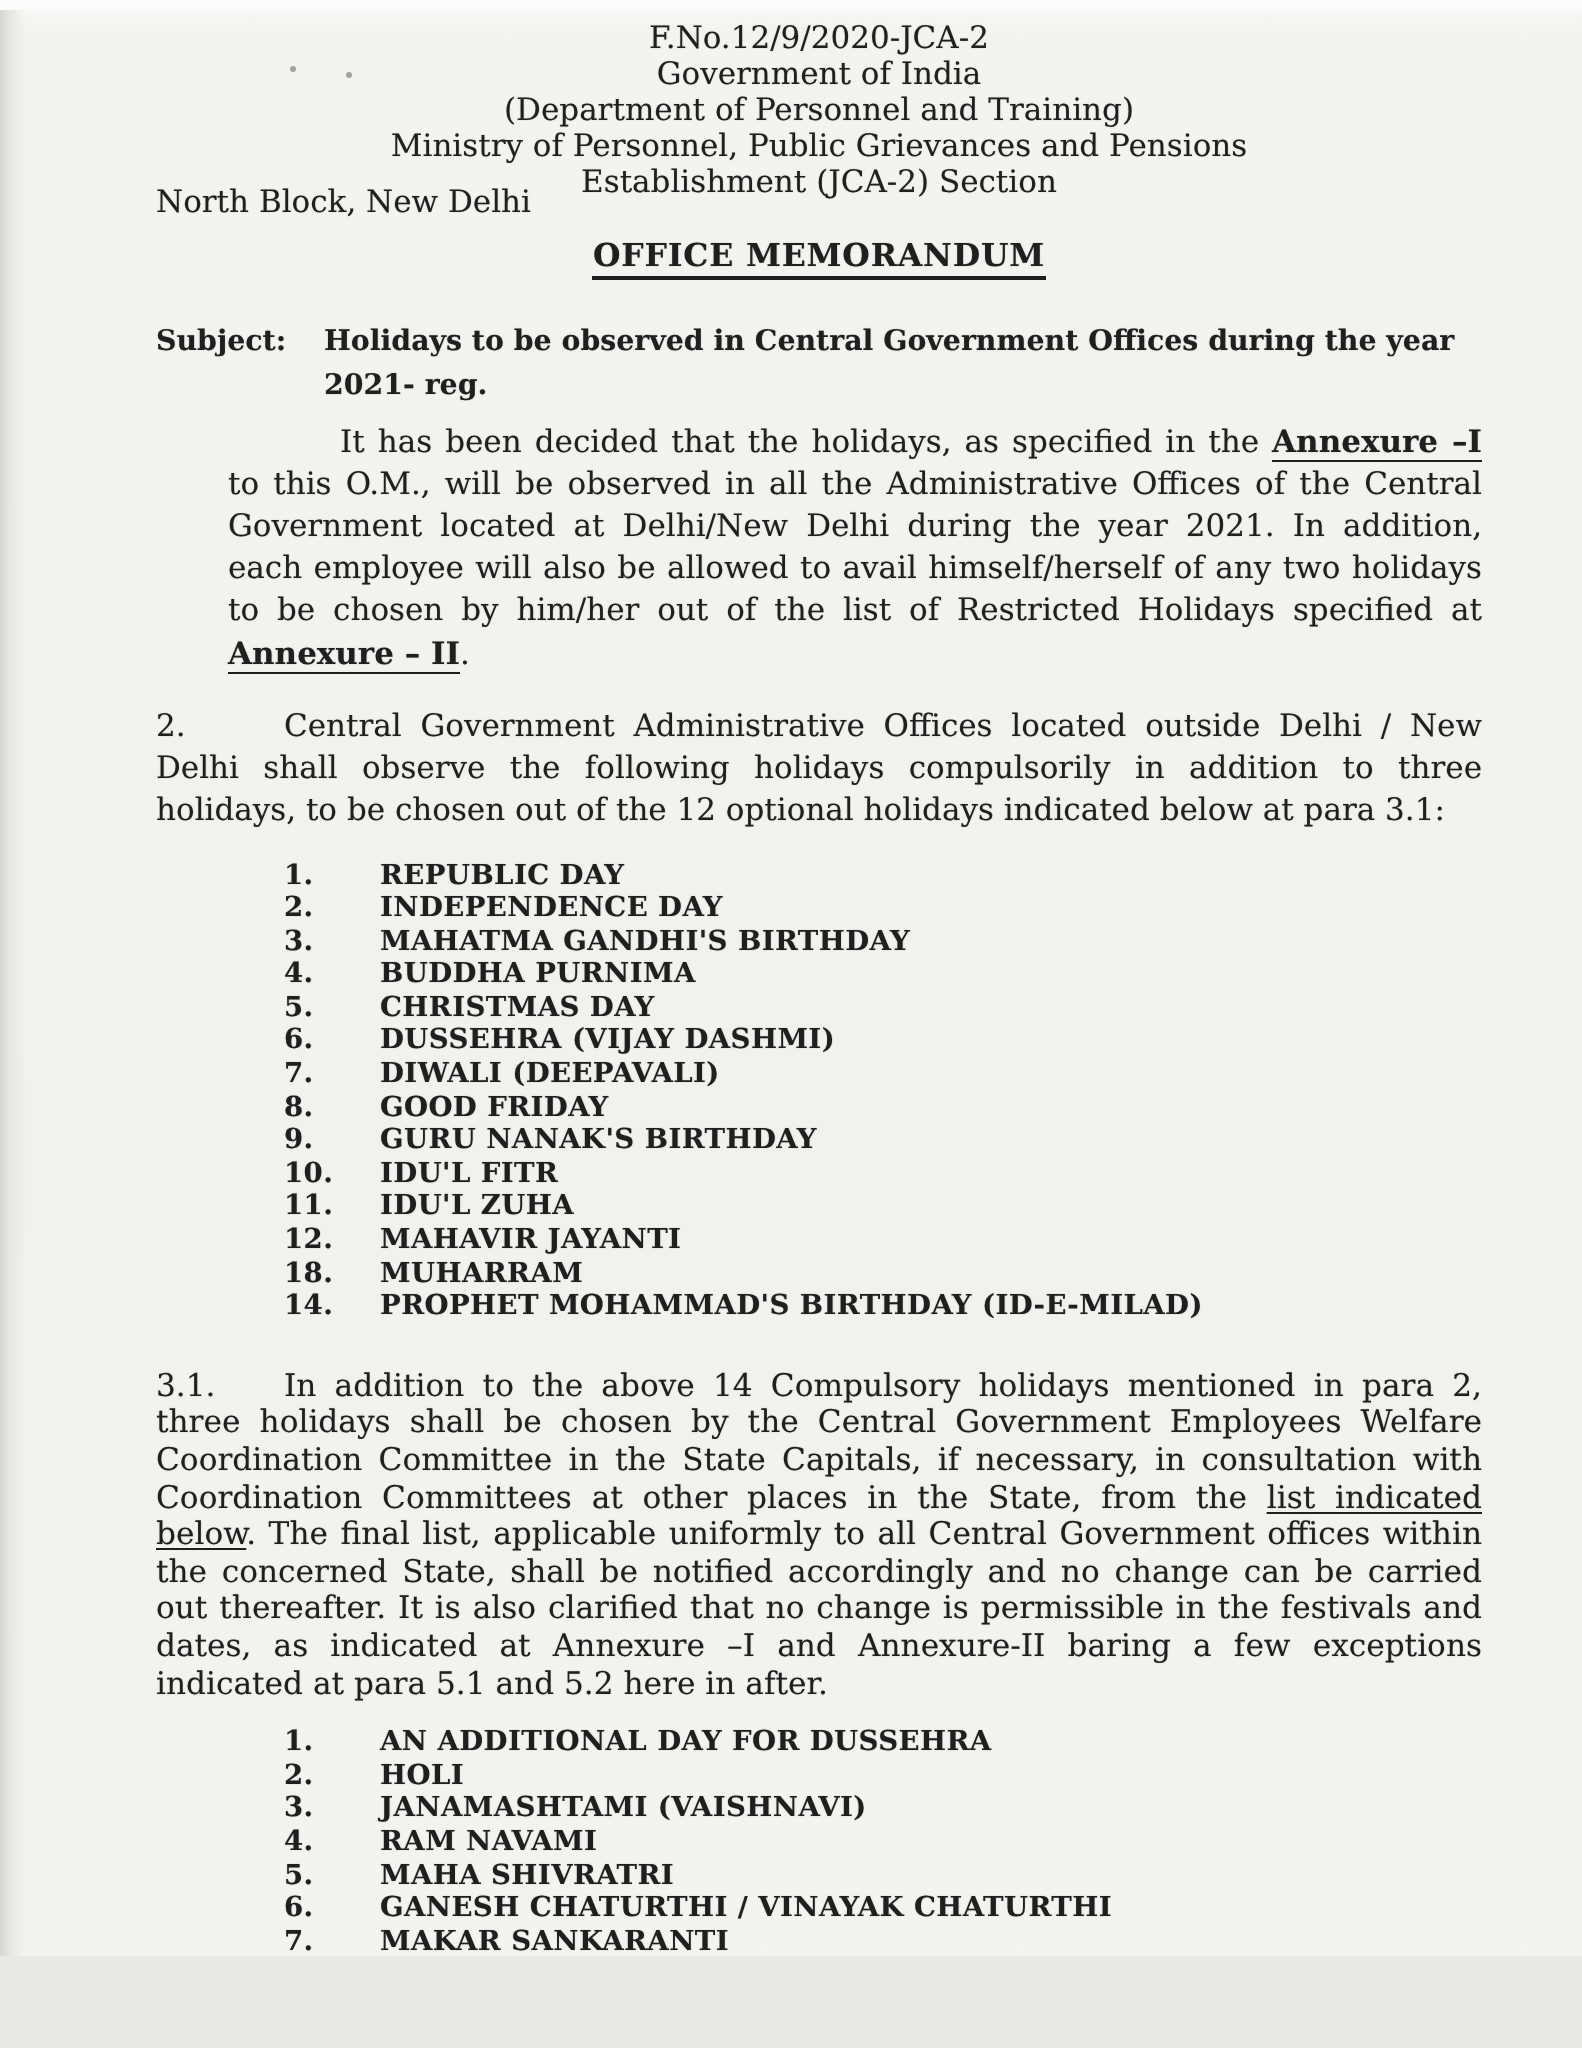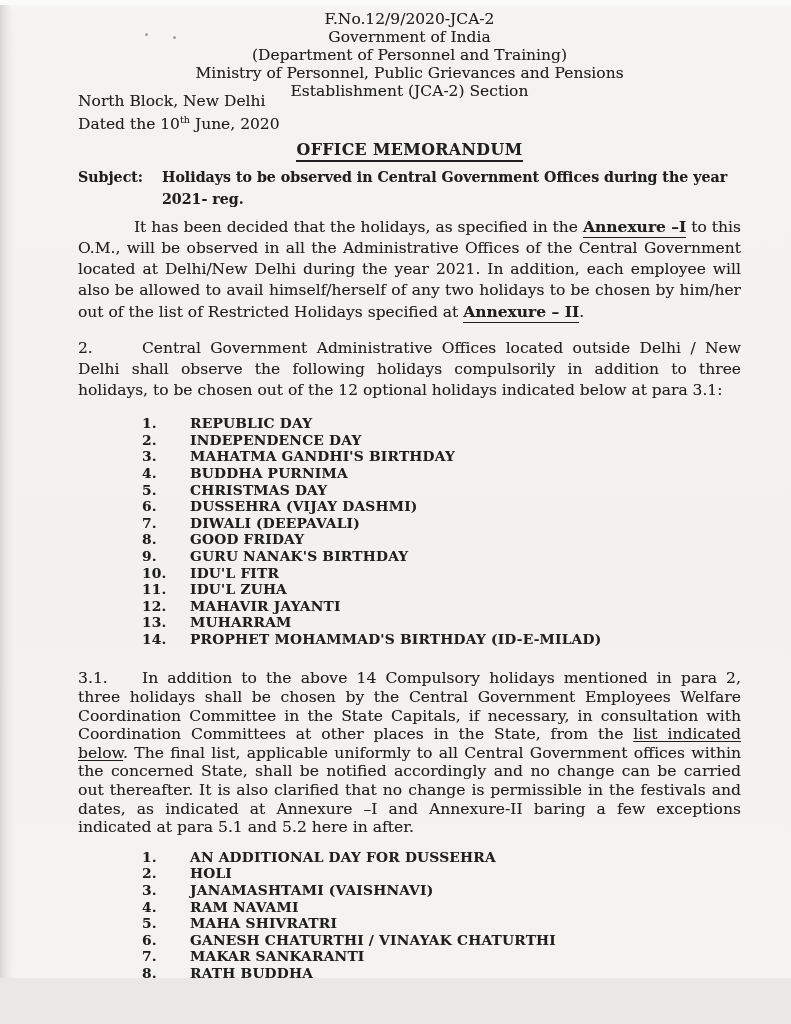--- a/index.html
+++ b/index.html
@@ -15,26 +15,26 @@
   .speck.s2{left:173px;top:36px;}
   .content{position:relative;padding:10px 50px 0 78px;}
 
   .center-block{text-align:center;font-size:15.5px;line-height:18px;}
   .right-block{font-size:15.5px;line-height:18.5px;margin-top:-8px;margin-right:8px;}
   sup{font-size:.62em;vertical-align:super;}
 
   .memo{text-align:center;margin-top:7px;font-size:15.8px;font-weight:bold;letter-spacing:.4px;}
   .memo .ul{border-bottom:2px solid #1f1f1f;padding-bottom:1px;}
 
-  .subject{display:flex;font-weight:bold;font-size:14.2px;line-height:22px;margin-top:7px;}
+  .subject{display:flex;font-weight:bold;font-size:14.2px;line-height:22px;margin-top:23px;}
   .subject .lbl{width:84px;flex:none;}
   .subject .txt div{white-space:nowrap;}
 
   .para{font-size:15.5px;line-height:21px;text-align:justify;margin:0;}
-  .p1{margin-top:6px;text-indent:56px;}
+  .p1{margin-top:6px;text-indent:56px;margin-left:36px;}
   .p2{margin-top:15px;}
   .p31{margin-top:22px;font-size:15.6px;line-height:18.6px;}
   .pnum{display:inline-block;width:64px;}
   .bu{font-weight:bold;border-bottom:1.5px solid #1f1f1f;padding-bottom:.5px;}
   .u{text-decoration:underline;text-underline-offset:2px;}
 
   .hlist{margin:14px 0 0 64px;font-weight:bold;letter-spacing:.2px;}
   .hlist2{margin-top:12px;}
   .hrow{display:flex;font-size:13.8px;line-height:16.6px;}
   .hnum{width:48px;flex:none;}
@@ -54,21 +54,20 @@
     <div class="center-block">
       <div>F.No.12/9/2020-JCA-2</div>
       <div>Government of India</div>
       <div>(Department of Personnel and Training)</div>
       <div>Ministry of Personnel, Public Grievances and Pensions</div>
       <div>Establishment (JCA-2) Section</div>
     </div>
 
     <div class="right-block">
       <div>North Block, New Delhi</div>
-      <div><span>Dated the 10</span><sup>th</sup><span> June, 2020</span></div>
     </div>
 
     <div class="memo"><span class="ul">OFFICE MEMORANDUM</span></div>
 
     <div class="subject">
       <span class="lbl">Subject:</span>
       <span class="txt">
         <div>Holidays to be observed in Central Government Offices during the year</div>
         <div>2021- reg.</div>
       </span>
@@ -121,21 +120,21 @@
         </div>
       <div class="hrow">
           <span class="hnum">11.</span>
           <span class="hlabel">IDU'L ZUHA</span>
         </div>
       <div class="hrow">
           <span class="hnum">12.</span>
           <span class="hlabel">MAHAVIR JAYANTI</span>
         </div>
       <div class="hrow">
-          <span class="hnum">13.</span>
+          <span class="hnum">18.</span>
           <span class="hlabel">MUHARRAM</span>
         </div>
       <div class="hrow">
           <span class="hnum">14.</span>
           <span class="hlabel">PROPHET MOHAMMAD'S BIRTHDAY (ID-E-MILAD)</span>
         </div>
     </div>
 
     <p class="para p31"><span class="pnum">3.1.</span><span>In addition to the above 14 Compulsory holidays mentioned in para 2, three holidays shall be chosen by the Central Government Employees Welfare Coordination Committee in the State Capitals, if necessary, in consultation with Coordination Committees at other places in the State, from the </span><span class="u">list indicated below</span><span>. The final list, applicable uniformly to all Central Government offices within the concerned State, shall be notified accordingly and no change can be carried out thereafter.  It is also clarified that no change is permissible in the festivals and dates, as indicated at Annexure –I and Annexure-II baring a few exceptions indicated at para 5.1 and 5.2 here in after.</span></p>
 

